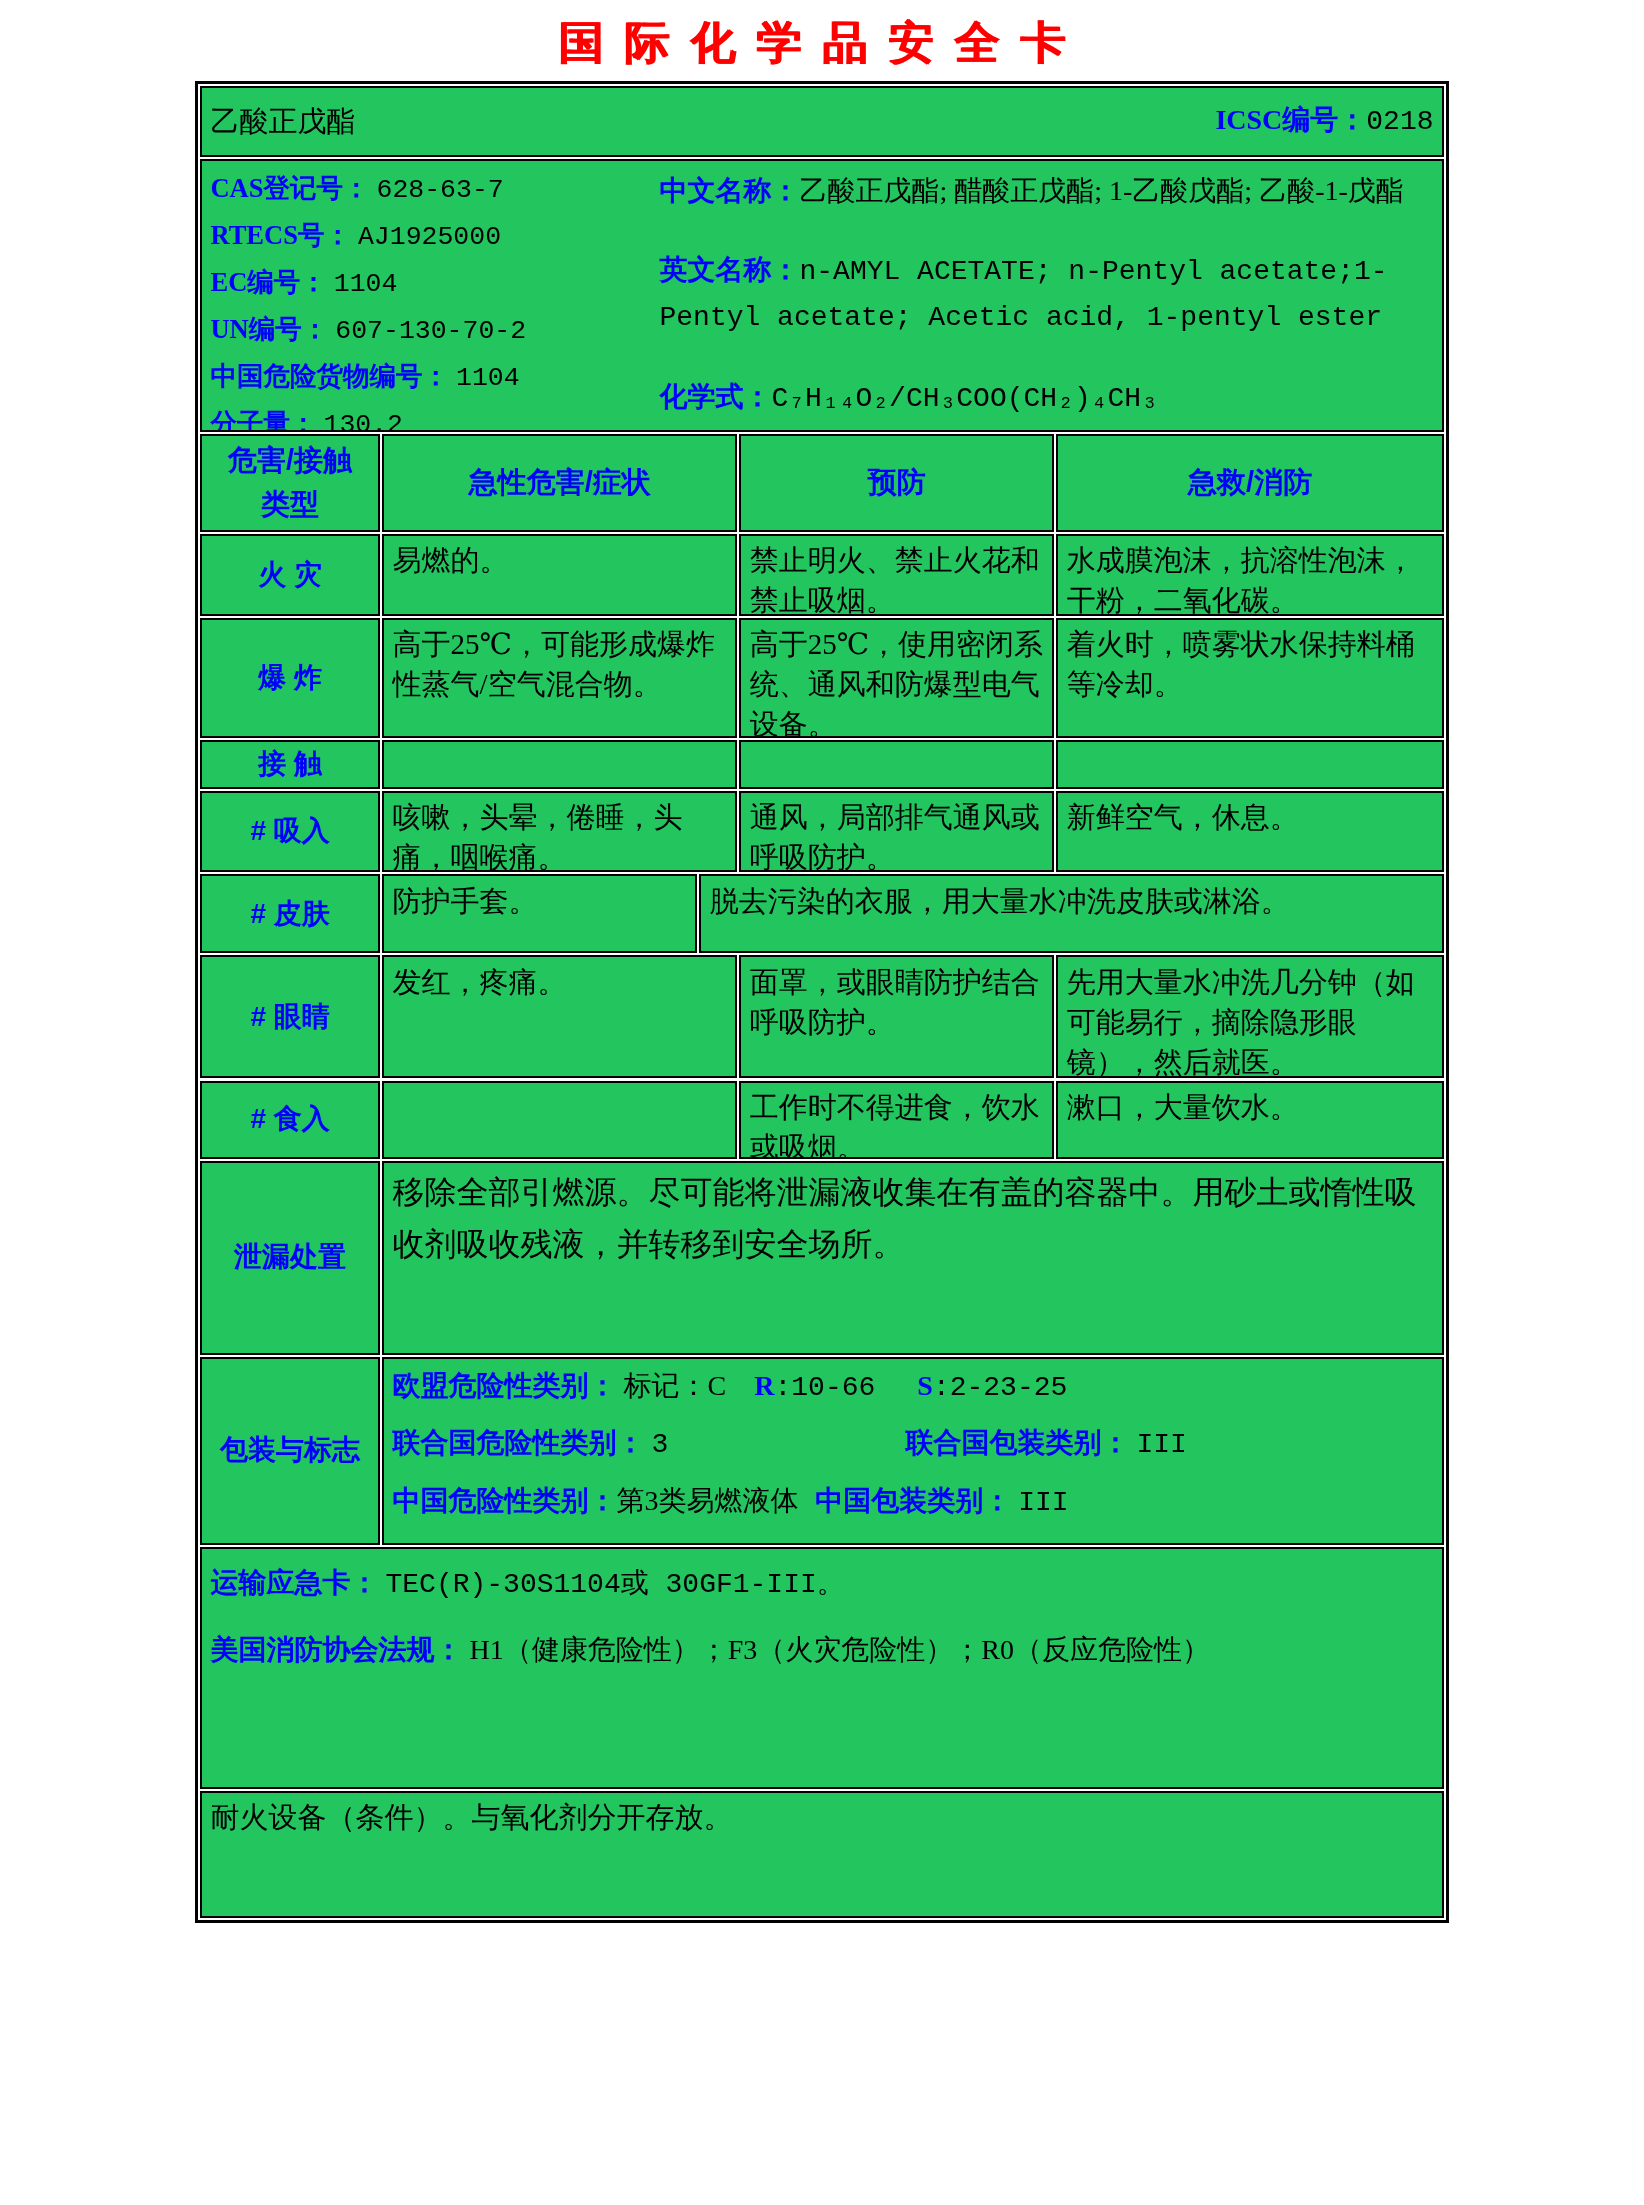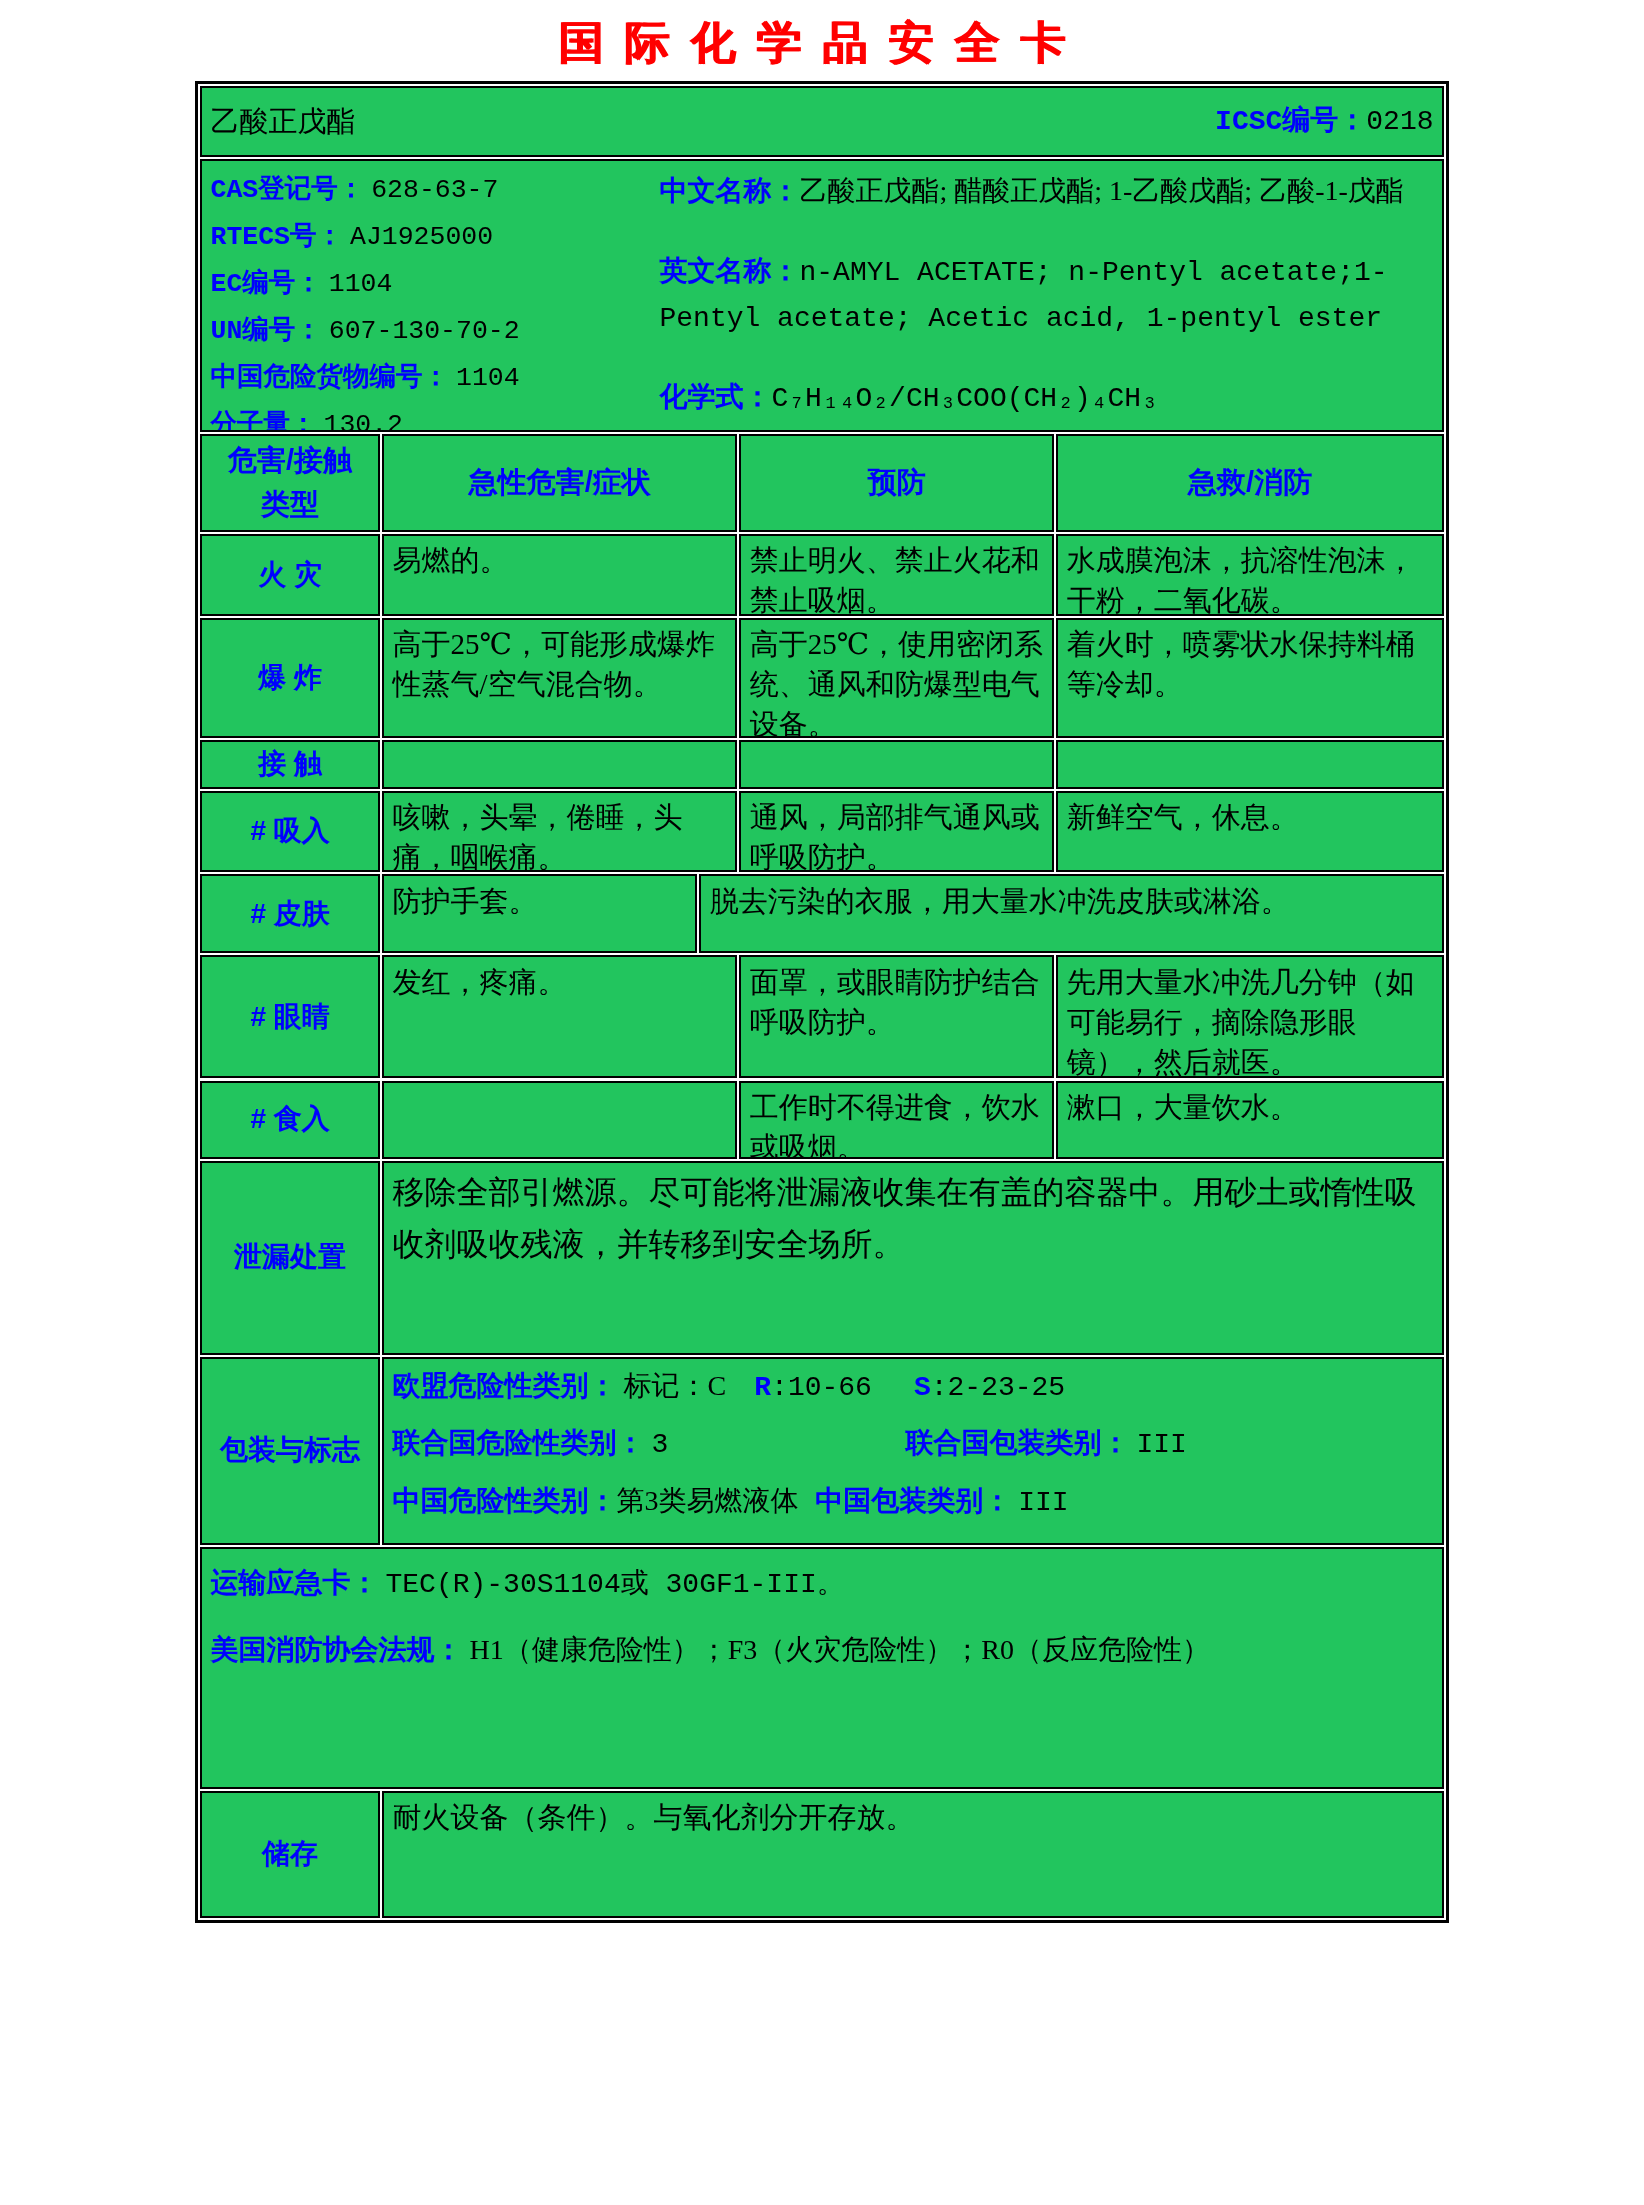--- a/index.html
+++ b/index.html
@@ -50,21 +50,21 @@
     color: #0000FF; font-weight: bold;
     font-family: "Liberation Sans", "DejaVu Sans", sans-serif;
     font-size: 28px;
   }
   .c2 { width: 355px; flex: none; }
   .c3 { width: 315px; flex: none; }
   .c4 { flex: 1; }
   .wide { flex: 1; }
   .blab {
     color: #0000FF; font-weight: bold;
-    font-family: Liberation Mono, monospace;
+    font-family: Liberation Serif, serif;
     margin-top: 8px;
   }
   .mono { font-family: "Liberation Mono", "DejaVu Sans Mono", monospace; }
   .val { margin-left: 7px; }
   
   .bandA-cell {
     flex: 1; display: flex; align-items: center; justify-content: space-between;
     font-size: 29px;
   }
   .icsc { font-size: 28px; }
@@ -213,18 +213,17 @@
       <div class="em-line">
         <span class="blab">运输应急卡：</span><span class="mono val">TEC(R)-30S1104或 30GF1-III。</span>
       </div>
       <div class="em-line">
         <span class="blab">美国消防协会法规：</span><span class="val">H1（健康危险性）；F3（火灾危险性）；R0（反应危险性）</span>
       </div>
     </div>
   </div>
 
   <div class="band" style="height:127px">
-    <div class="cell lab">储存</div>
     <div class="cell wide">耐火设备（条件）。与氧化剂分开存放。</div>
   </div>
 
 </div>
 
 
 </body></html>

